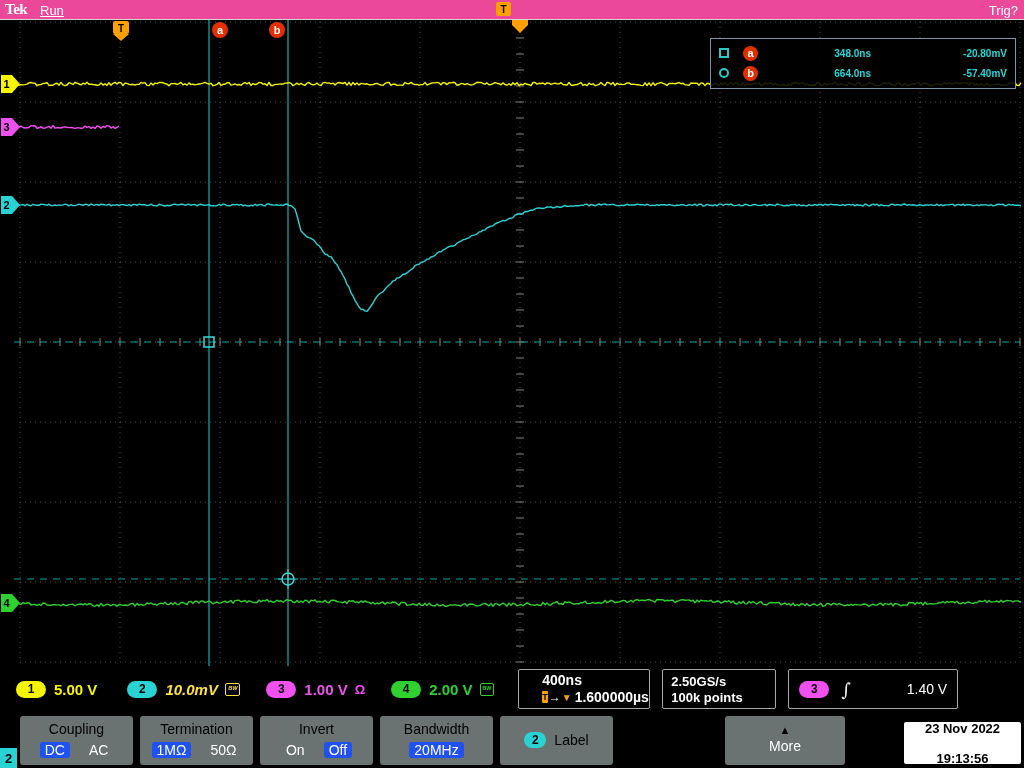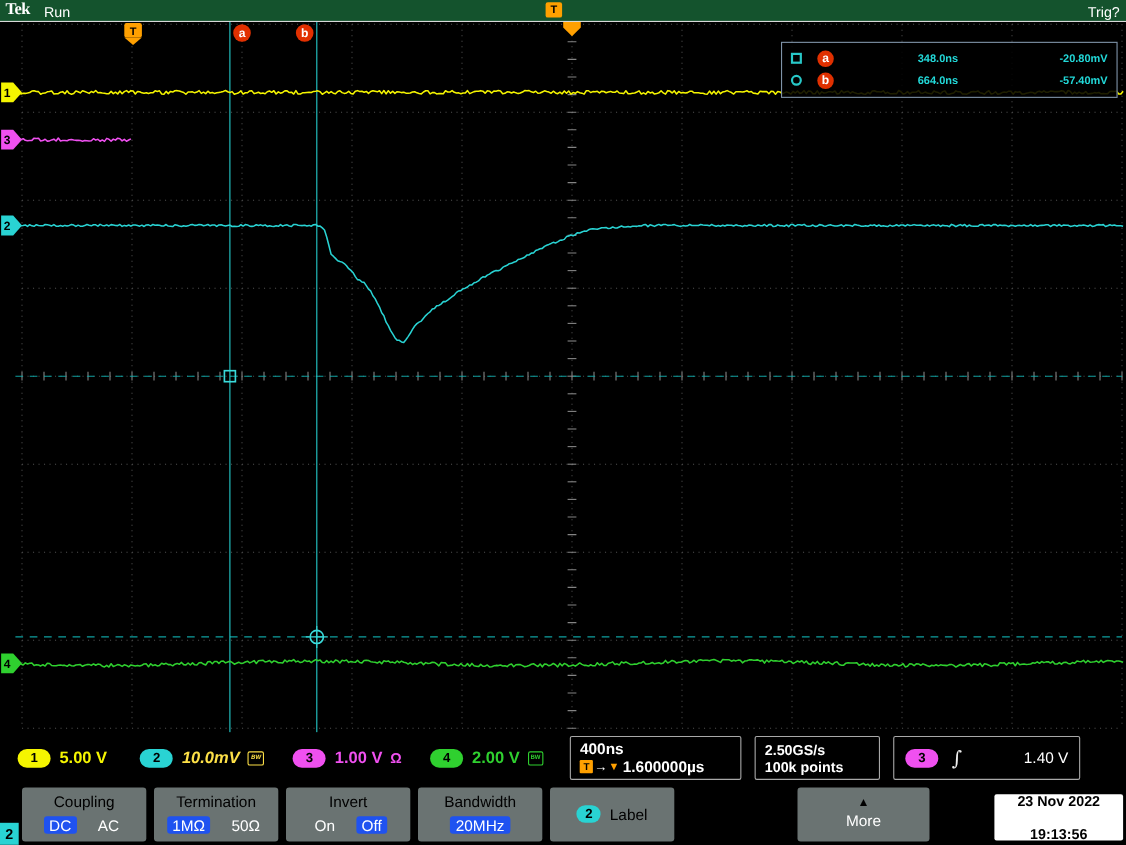--- a/index.html
+++ b/index.html
@@ -1,23 +1,23 @@
 <!DOCTYPE html>
 <html><head>
 <meta charset="utf-8">
 <style>
   * { box-sizing: border-box; margin:0; padding:0; }
   body {
     width:1024px; height:768px; background:#000; overflow:hidden;
     font-family:"Liberation Sans", sans-serif; position:relative;
   }
   
-  .topbar { position:relative; height:20px; background:#14532d; color:#fff; border-bottom:1px solid #d8d8d8; }
+  .topbar { position:relative; height:20px; background:#ec4899; color:#fff; border-bottom:1px solid #d8d8d8; }
   .tek-logo { position:absolute; left:5px; top:1px; font-size:15px; font-weight:bold; font-family:"Liberation Serif", serif; letter-spacing:-0.5px; }
-  .run-status { position:absolute; left:40px; top:3px; font-size:13px; }
+  .run-status { position:absolute; left:40px; top:3px; font-size:13px;text-decoration:underline; }
   .trig-status { position:absolute; right:6px; top:3px; font-size:13px; }
   .trigpos-badge { position:absolute; left:496px; top:2px; width:15px; height:14px; background:#ffa000; color:#000;
     font-size:10px; font-weight:bold; display:flex; align-items:center; justify-content:center; border-radius:2px; z-index:6; }
   
   .plot { position:relative; width:1024px; height:646px; background:#000; }
   #scope { position:absolute; left:0; top:0; }
   .cursor-box { position:absolute; top:18px; right:8px; width:306px; background:rgba(0,0,0,0.88);
     border:1px solid #7f93a8; padding:4px 8px 5px 8px; z-index:5; }
   .cur-row { display:grid; grid-template-columns:24px 26px 102px 1fr; align-items:center; height:20px; }
   .cur-icon { width:10px; height:10px; border:2px solid #28c8c8; display:inline-block; }
@@ -30,21 +30,21 @@
   .rgroup { display:flex; align-items:center; }
   .g1 { margin-left:16px; } .g2 { margin-left:30px; } .g3 { margin-left:26px; } .g4 { margin-left:26px; }
   .ch-pill { min-width:30px; height:17px; border-radius:9px; color:#000; font-weight:bold; font-size:12px;
     display:flex; align-items:center; justify-content:center; padding:0 4px; }
   .pill1 { background:#f5f500; } .pill2 { background:#29d3d3; } .pill3 { background:#f050f0; } .pill4 { background:#2fd02f; }
   .scale-text { font-weight:bold; font-size:15px; margin-left:8px; white-space:nowrap; }
   .c1 { color:#f5f500; } .c2 { color:#fde047;font-style:italic; } .c3 { color:#f050f0; } .c4 { color:#2fd02f; }
   .bw-badge { font-size:8px; font-weight:bold; border:1px solid; border-radius:2px; padding:0 2px; margin-left:7px;
     height:13px; display:flex; align-items:center; }
   .omega { font-size:13px; font-weight:bold; margin-left:7px; }
-  .tb-box { margin-left:24px; border:1px solid #a8a8a8; border-radius:2px; width:156px; height:40px; padding:2px 8px; color:#fff; }
+  .tb-box { margin-left:24px; border:1px solid #a8a8a8; border-radius:2px; width:132px; height:40px; padding:2px 23px; color:#fff; }
   .tb-line1 { font-size:14px; font-weight:bold; }
   .tb-line2 { display:flex; align-items:center; gap:1px; margin-top:1px; }
   .t-mini { background:#ffa000; color:#000; width:12px; height:12px; font-size:9px; font-weight:bold;
     display:flex; align-items:center; justify-content:center; border-radius:1px; }
   .arrow-w { color:#fff; font-size:12px; }
   .tri-o { color:#ffa000; font-size:10px; }
   .delay-val { font-weight:bold; font-size:14px; margin-left:2px; }
   .acq-box { margin-left:12px; border:1px solid #a8a8a8; border-radius:2px; width:114px; height:40px; color:#fff;
     font-size:13px; font-weight:bold; display:flex; flex-direction:column; justify-content:center; padding-left:8px; gap:1px; }
   .trig-box { margin-left:12px; border:1px solid #a8a8a8; border-radius:2px; width:170px; height:40px; color:#fff;

